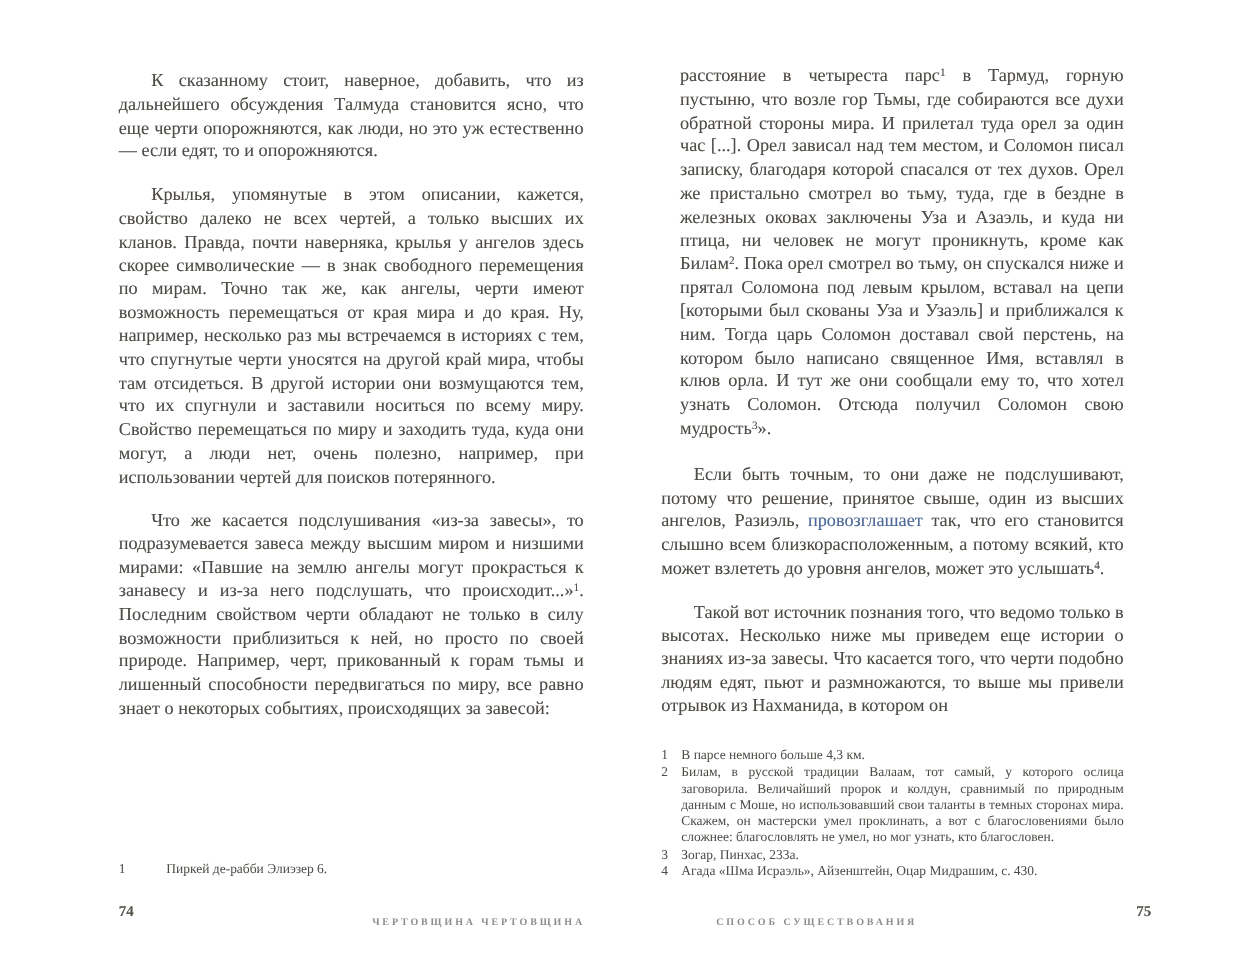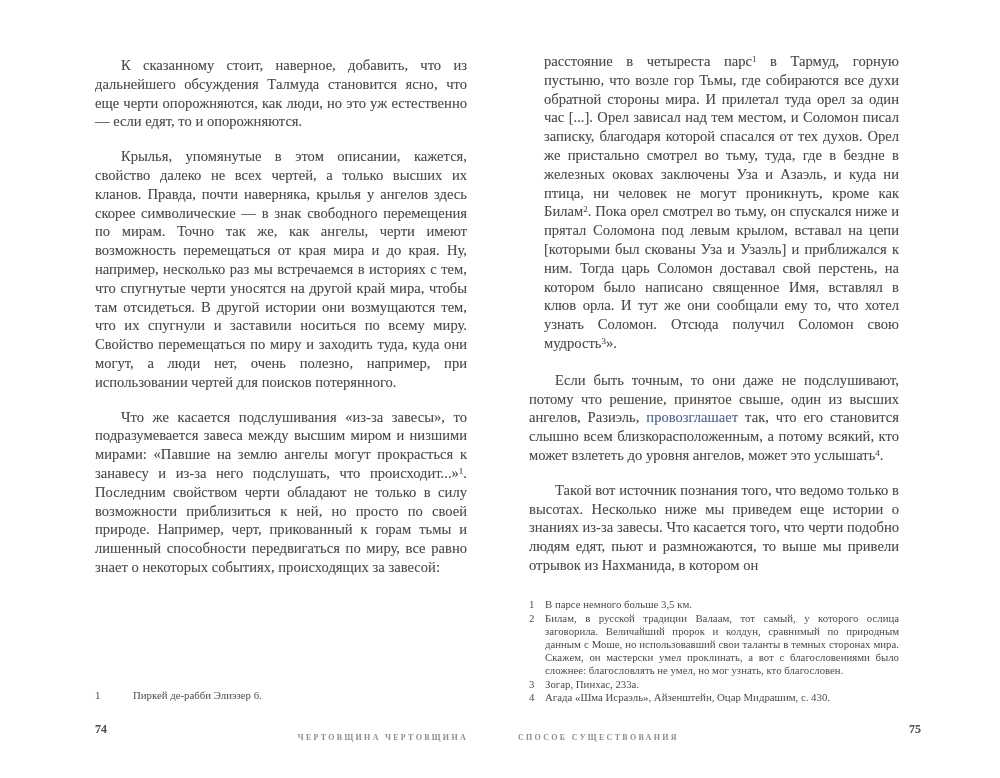--- a/index.html
+++ b/index.html
@@ -75,21 +75,21 @@
   .runtitle {
     position: absolute;
     top: 733px;
     font-size: 8px;
     font-weight: bold;
     letter-spacing: 2.3px;
     color: var(--muted);
     white-space: nowrap;
   }
   .rt-left  { left: 200px; width: 268px; text-align: right; }
-  .rt-right { left: 518px; }
+  .rt-right { left: 573px; }
 </style>
 </head>
 <body>
 
 <div class="col col-left">
   <p class="para">К сказанному стоит, наверное, добавить, что из дальнейшего обсуждения Талмуда становится ясно, что еще черти опорожняются, как люди, но это уж естественно — если едят, то и опорожняются.</p>
   <p class="para">Крылья, упомянутые в этом описании, кажется, свойство далеко не всех чертей, а только высших их кланов. Правда, почти наверняка, крылья у ангелов здесь скорее символические — в знак свободного перемещения по мирам. Точно так же, как ангелы, черти имеют возможность перемещаться от края мира и до края. Ну, например, несколько раз мы встречаемся в историях с тем, что спугнутые черти уносятся на другой край мира, чтобы там отсидеться. В другой истории они возмущаются тем, что их спугнули и заставили носиться по всему миру. Свойство перемещаться по миру и заходить туда, куда они могут, а люди нет, очень полезно, например, при использовании чертей для поисков потерянного.</p>
   <p class="para"><span>Что же касается подслушивания «из-за завесы», то подразумевается завеса между высшим миром и низшими мирами: «Павшие на землю ангелы могут прокрасться к занавесу и из-за него подслушать, что происходит...»</span><span class="sup">1</span><span>. Последним свойством черти обладают не только в силу возможности приблизиться к ней, но просто по своей природе. Например, черт, прикованный к горам тьмы и лишенный способности передвигаться по миру, все равно знает о некоторых событиях, происходящих за завесой:</span></p>
 
   <div class="fn-block">
@@ -103,21 +103,21 @@
 <div class="col col-right">
   <p class="quote-right"><span>расстояние в четыреста парс</span><span class="sup">1</span><span> в Тармуд, горную пустыню, что возле гор Тьмы, где собираются все духи обратной стороны мира. И прилетал туда орел за один час [...]. Орел зависал над тем местом, и Соломон писал записку, благодаря которой спасался от тех духов. Орел же пристально смотрел во тьму, туда, где в бездне в железных оковах заключены Уза и Азаэль, и куда ни птица, ни человек не могут проникнуть, кроме как Билам</span><span class="sup">2</span><span>. Пока орел смотрел во тьму, он спускался ниже и прятал Соломона под левым крылом, вставал на цепи [которыми был скованы Уза и Узаэль] и приближался к ним. Тогда царь Соломон доставал свой перстень, на котором было написано священное Имя, вставлял в клюв орла. И тут же они сообщали ему то, что хотел узнать Соломон. Отсюда получил Соломон свою мудрость</span><span class="sup">3</span><span>».</span></p>
 
   <p class="para"><span>Если быть точным, то они даже не подслушивают, потому что решение, принятое свыше, один из высших ангелов, Разиэль, </span><span class="hl">провозглашает</span><span> так, что его становится слышно всем близкорасположенным, а потому всякий, кто может взлететь до уровня ангелов, может это услышать</span><span class="sup">4</span><span>.</span></p>
 
   <p class="para"><span>Такой вот источник познания того, что ведомо только в высотах. Несколько ниже мы приведем еще истории о знаниях из-за завесы. Что касается того, что черти подобно людям едят, пьют и размножаются, то выше мы привели отрывок из Нахманида, в котором </span><span class="it">он</span></p>
 
   <div class="fn-block">
     <div class="footnote">
       <span class="fn-num">1</span>
-      <span class="fn-text">В парсе немного больше 3,5 км.</span>
+      <span class="fn-text">В парсе немного больше 4,3 км.</span>
     </div>
     <div class="footnote">
       <span class="fn-num">2</span>
       <span class="fn-text">Билам, в русской традиции Валаам, тот самый, у которого ослица заговорила. Величайший пророк и колдун, сравнимый по природным данным с Моше, но использовавший свои таланты в темных сторонах мира. Скажем, он мастерски умел проклинать, а вот с благословениями было сложнее: благословлять не умел, но мог узнать, кто благословен.</span>
     </div>
     <div class="footnote">
       <span class="fn-num">3</span>
       <span class="fn-text">Зогар, Пинхас, 233а.</span>
     </div>
     <div class="footnote">

